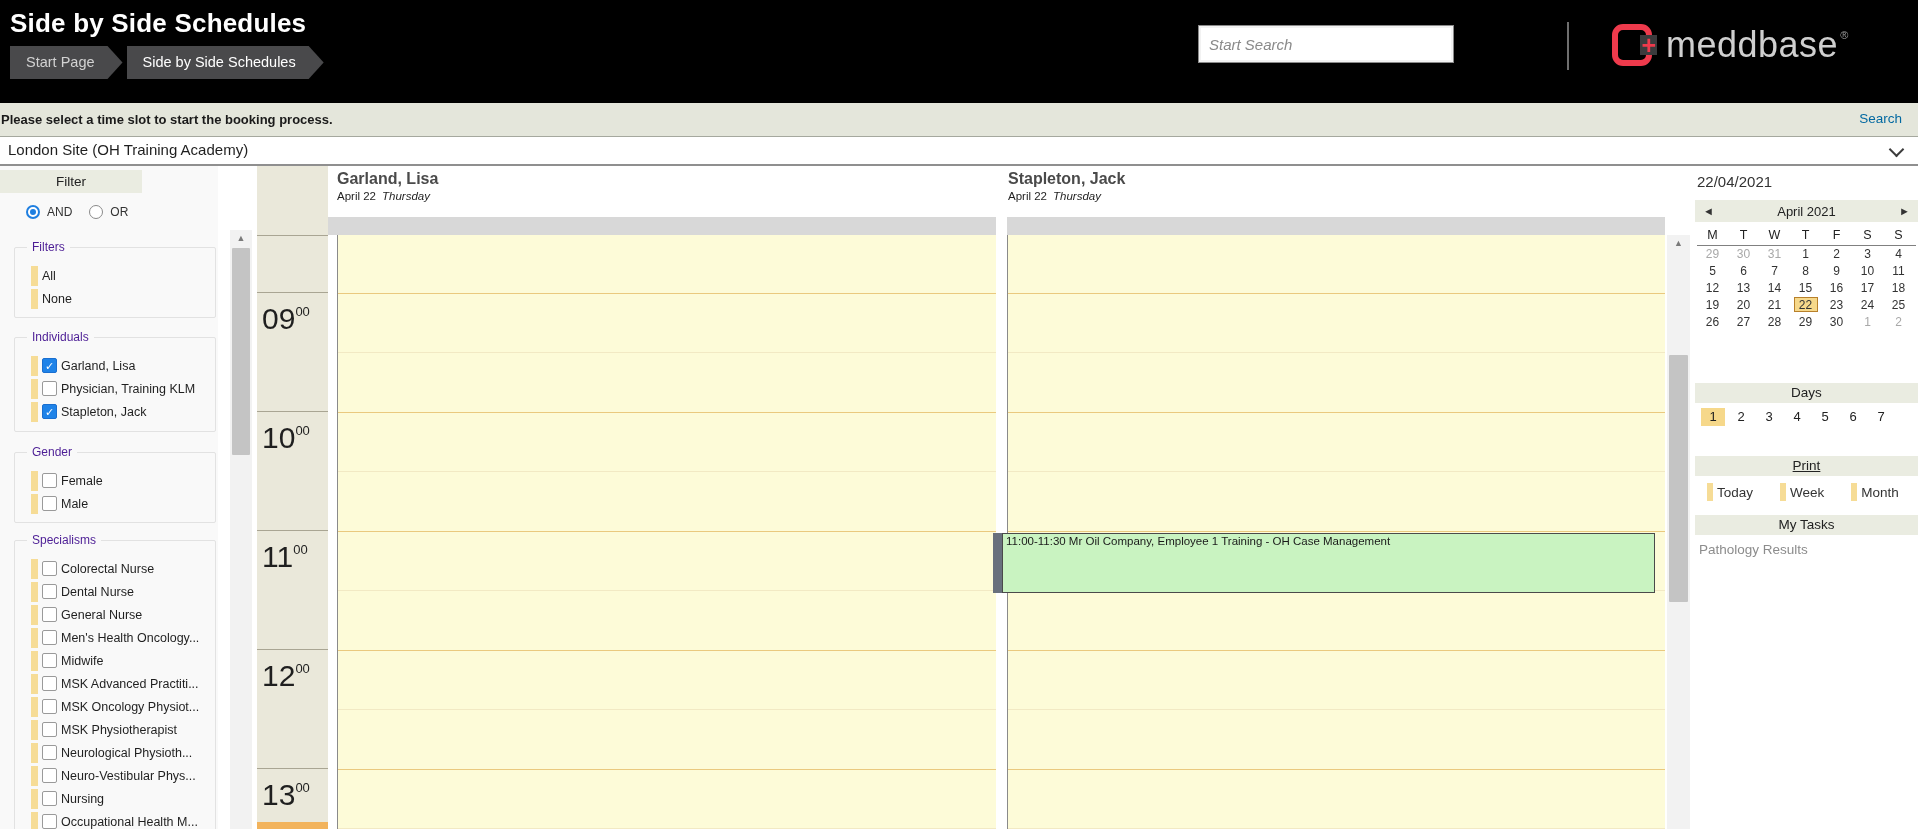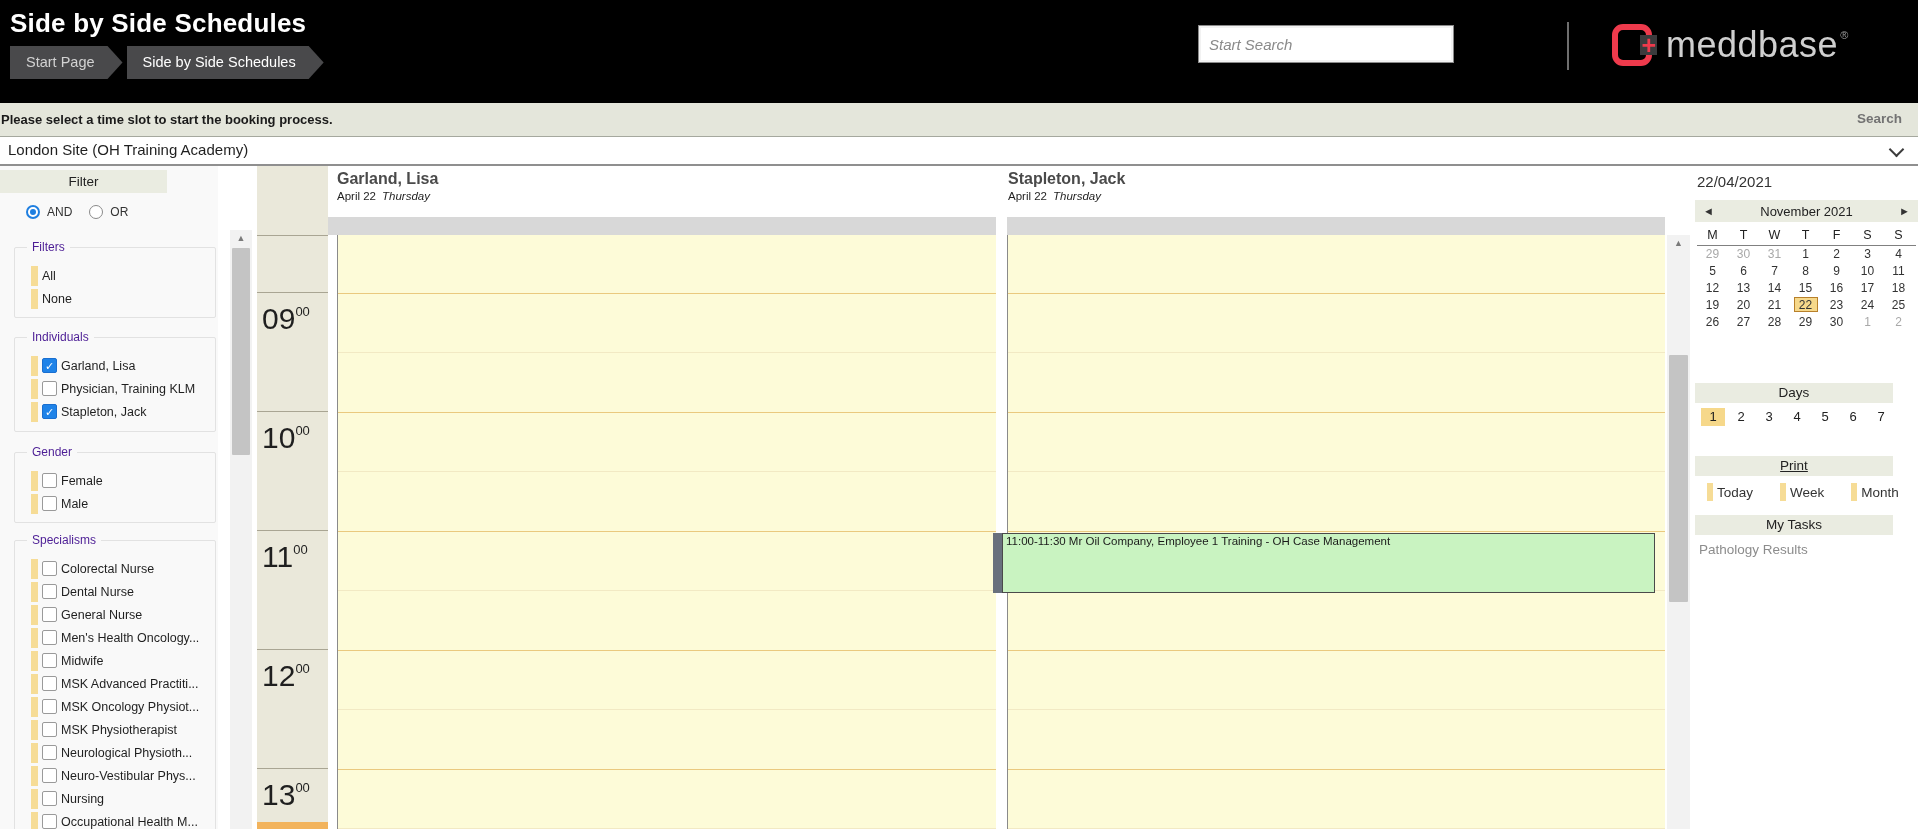--- a/index.html
+++ b/index.html
@@ -22,35 +22,35 @@
   #logo-icon { position:relative; width:40px; height:42px; border:6px solid #ee3a4c; border-radius:11px; }
   #logo-plus { position:absolute; right:-11px; top:50%; transform:translateY(-50%); background:#3b3b3d;
                color:#ee3a4c; font-size:25px; font-weight:bold; line-height:20px; padding:0 1px; }
   #logo-text { font-size:36px; color:#cfcfcf; margin-left:14px; letter-spacing:.5px; }
   #logo-reg { font-size:11px; color:#9a9a9a; vertical-align:18px; margin-left:2px; }
 
   
   #message-bar { position:absolute; left:0; top:103px; width:1918px; height:34px; background:#e4e6db;
                  border-bottom:1px solid #a5a89e; }
   #message-text { position:absolute; left:1px; top:9px; font-size:13px; font-weight:600; color:#1a1a1a; }
-  #message-action { position:absolute; right:16px; top:8px; font-size:13.5px; font-weight:bold; color:#737373; cursor:pointer; }
+  #message-action { position:absolute; right:16px; top:8px; font-size:13.5px; font-weight:normal; color:#0369a1; cursor:pointer; }
 
   
   #site-select { position:absolute; left:0; top:137px; width:1918px; height:29px; background:#fff;
                  border-bottom:2px solid #8f8f8f; cursor:pointer; }
   #site-select-value { position:absolute; left:8px; top:4px; font-size:15px; color:#1f1f1f; }
   #site-chevron { position:absolute; right:16px; top:7px; width:11px; height:11px;
                   border-right:2px solid #3c3c3c; border-bottom:2px solid #3c3c3c; transform:rotate(45deg); }
 
   
   #main { position:absolute; left:0; top:166px; width:1918px; height:663px; overflow:hidden; }
 
   
   #sidebar { position:absolute; left:0; top:0; width:218px; height:663px; background:#f9f9f9; }
-  #filter-title { position:absolute; left:0; top:4px; width:167px; height:23px; background:#eaece1;
+  #filter-title { position:absolute; left:0; top:4px; width:142px; height:23px; background:#eaece1;
                   text-align:center; line-height:23px; font-size:13.5px; color:#222; }
   #logic-row { position:absolute; left:26px; top:39px; display:flex; align-items:center; gap:7px; }
   .radio { width:14px; height:14px; border:1px solid #8a8a8a; border-radius:50%; background:#fff; position:relative; cursor:pointer; }
   .radio.sel { border:2px solid #1f7fe0; }
   .radio.sel::after { content:""; position:absolute; left:2px; top:2px; width:6px; height:6px; border-radius:50%; background:#1f7fe0; }
   .radio-label { font-size:12px; color:#333; margin-right:10px; }
   .group { position:absolute; left:14px; width:202px; border:1px solid #e2e2e2; border-radius:2px; background:#f9f9f9; }
   .group-legend { position:absolute; top:-8px; left:12px; background:#f9f9f9; padding:0 5px; font-size:12px; color:#4c1d95; }
   .group-body { padding-top:16px; }
   .frow { display:flex; align-items:center; gap:4px; height:23px; padding-left:16px; cursor:pointer; }
@@ -97,21 +97,21 @@
              display:flex; align-items:center; justify-content:space-between; padding:0 8px; }
   .nav-arrow { font-size:11px; color:#333; cursor:pointer; }
   #month-label { font-size:13px; color:#222; }
   #minical { position:absolute; left:2px; top:60px; width:219px; }
   .mc-row { display:grid; grid-template-columns:repeat(7,31px); height:17px; }
   #mc-dow { height:20px; border-bottom:1px solid #808080; }
   .mc-cell { text-align:center; font-size:12px; color:#333; line-height:17px; }
   #mc-dow .mc-cell { font-size:12.5px; color:#222; line-height:19px; }
   .mc-cell.out { color:#a8a8a8; }
   .mc-sel { display:inline-block; width:24px; height:15px; line-height:15px; background:#f6d88a; border:1px solid #b8802a; }
-  .panel-strip { position:absolute; left:0; width:198px; height:20px; background:#eaece1; text-align:center;
+  .panel-strip { position:absolute; left:0; width:223px; height:20px; background:#eaece1; text-align:center;
                  line-height:20px; font-size:13.5px; color:#222; }
   #days-strip { top:217px; } #print-strip { top:290px;text-decoration:underline; } #tasks-strip { top:349px; }
   #days-row { position:absolute; left:6px; top:242px; display:flex; gap:4px; }
   .day-opt { width:24px; height:18px; text-align:center; line-height:18px; font-size:13px; color:#222; cursor:pointer; }
   .day-opt.sel { background:#f6d88a; }
   #print-row { position:absolute; left:12px; top:317px; display:flex; gap:27px; }
   .print-opt { display:flex; align-items:center; gap:4px; font-size:13.5px; color:#333; cursor:pointer; }
   .print-opt .ybar { height:18px; width:6px; }
   #task-list { position:absolute; left:4px; top:375px; }
   .task-item { font-size:13.5px; color:#8c8c8c; line-height:17px; }
@@ -311,21 +311,21 @@
 
   <div id="cal-scrollbar" class="vscroll">
     <div class="scroll-arrow">▲</div>
     <div class="scroll-thumb" style="top:120px; height:247px;"></div>
   </div>
 
   <div id="right-panel">
     <div id="date-label">22/04/2021</div>
     <div id="cal-nav">
       <span class="nav-arrow">◄</span>
-      <span id="month-label">November 2021</span>
+      <span id="month-label">April 2021</span>
       <span class="nav-arrow">►</span>
     </div>
     <div id="minical">
       <div id="mc-dow" class="mc-row">
           <span class="mc-cell">M</span>
           <span class="mc-cell">T</span>
           <span class="mc-cell">W</span>
           <span class="mc-cell">T</span>
           <span class="mc-cell">F</span>
           <span class="mc-cell">S</span>

